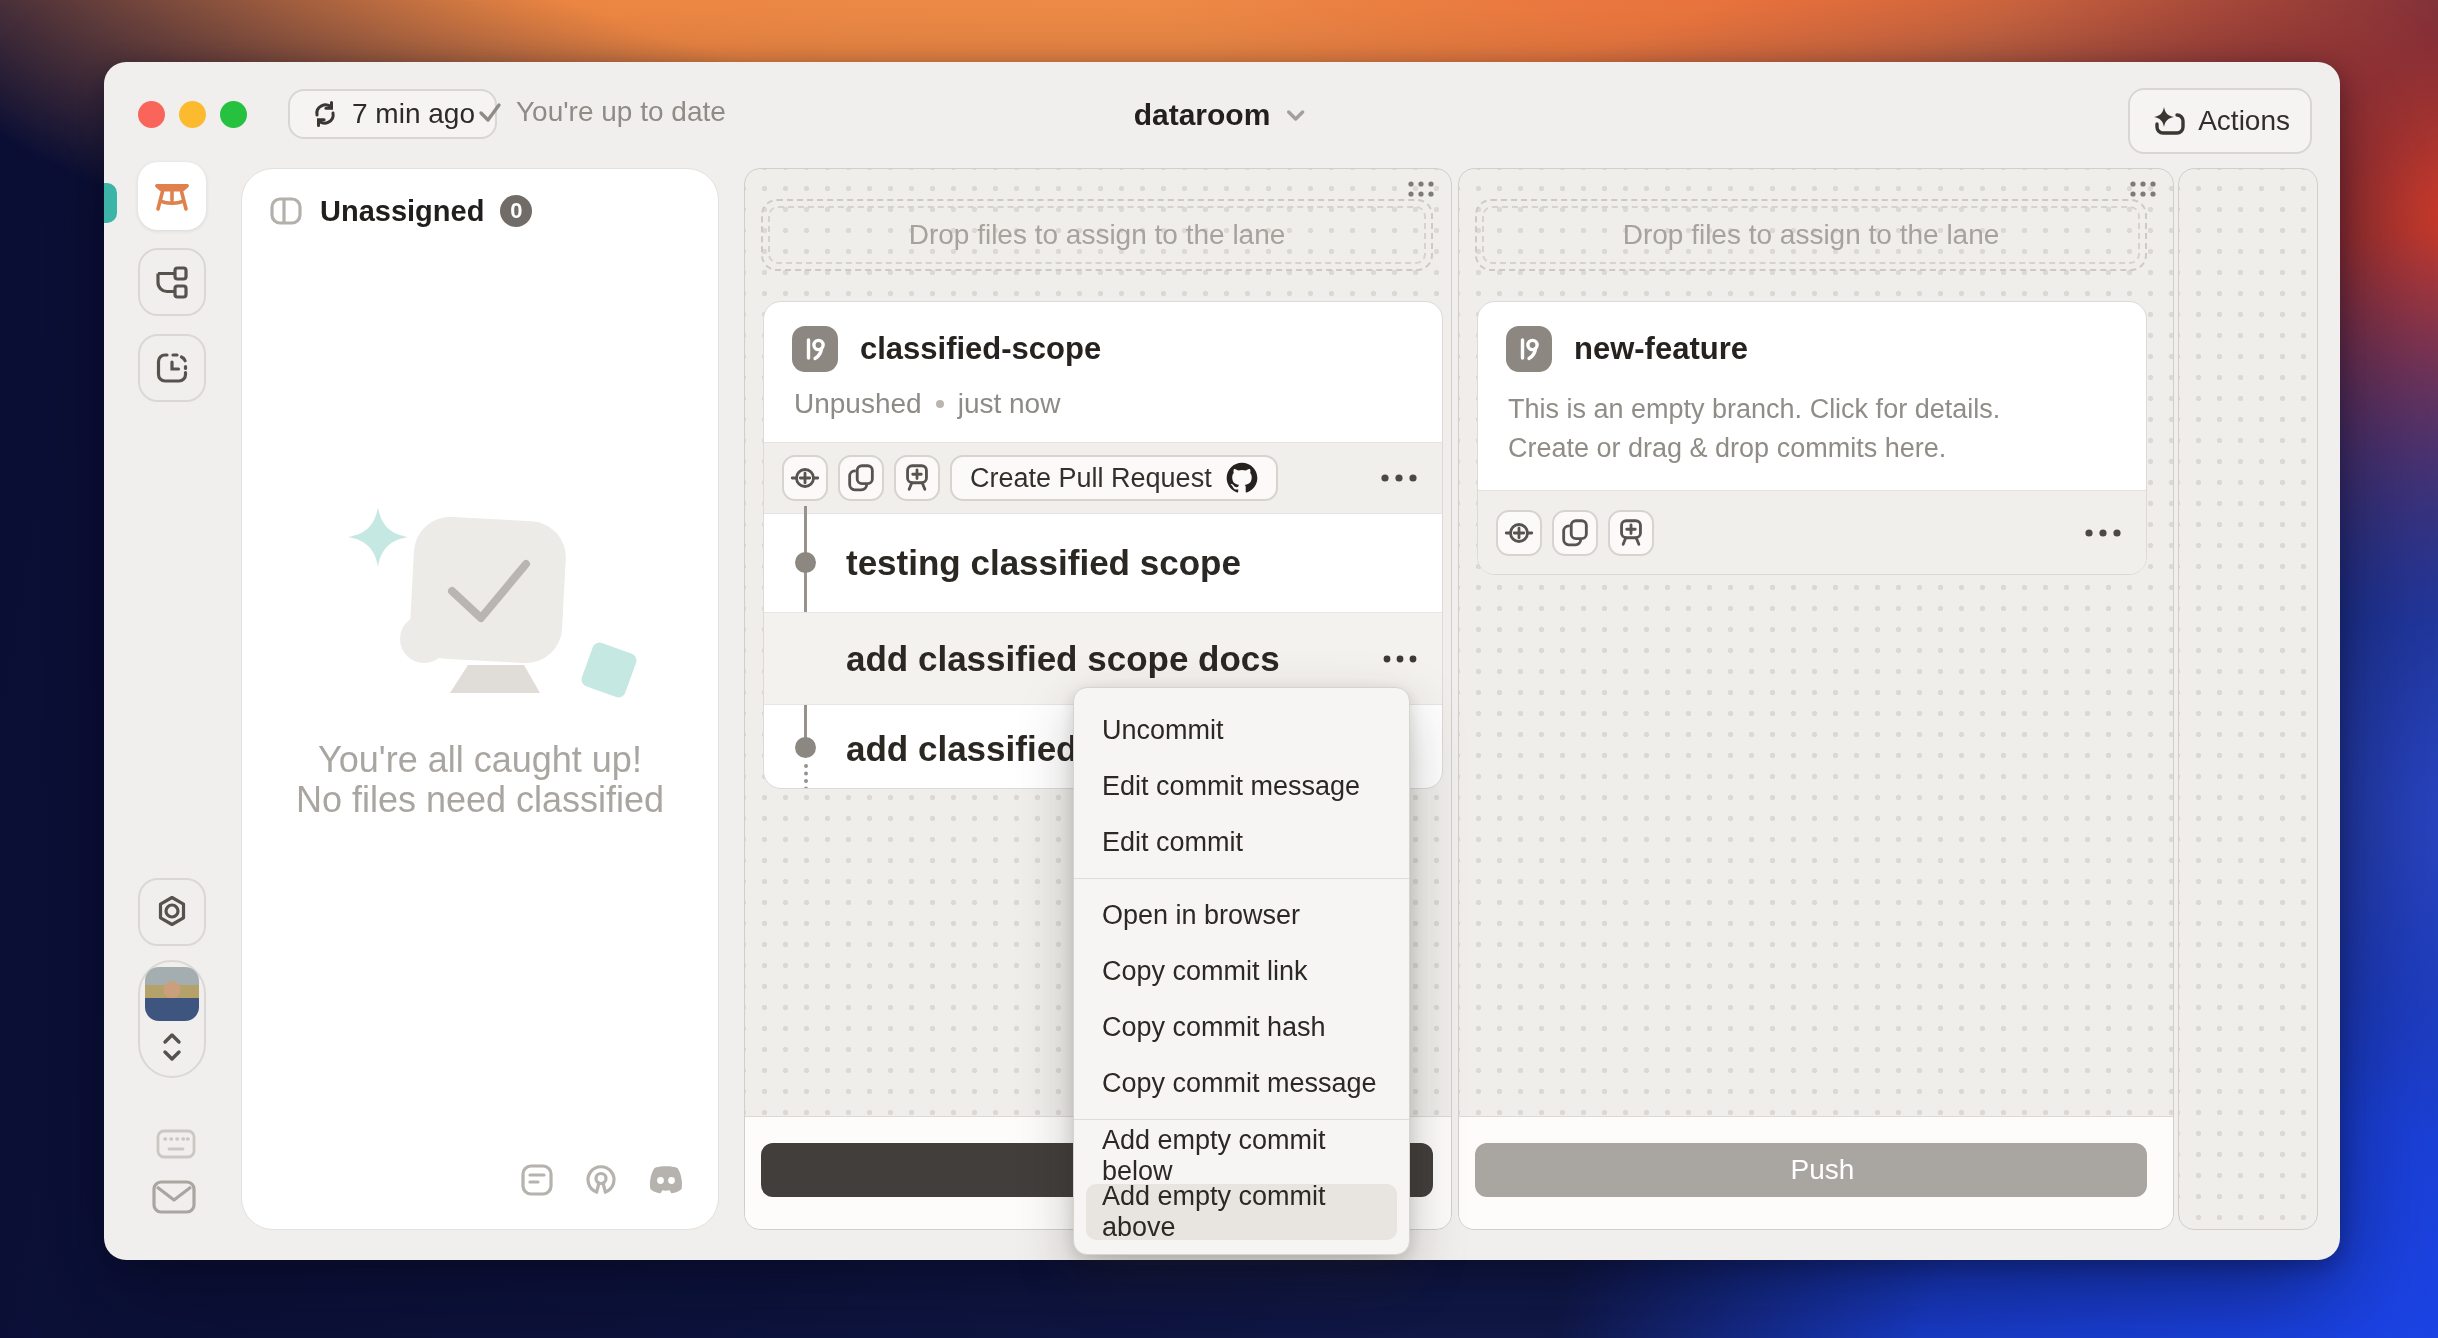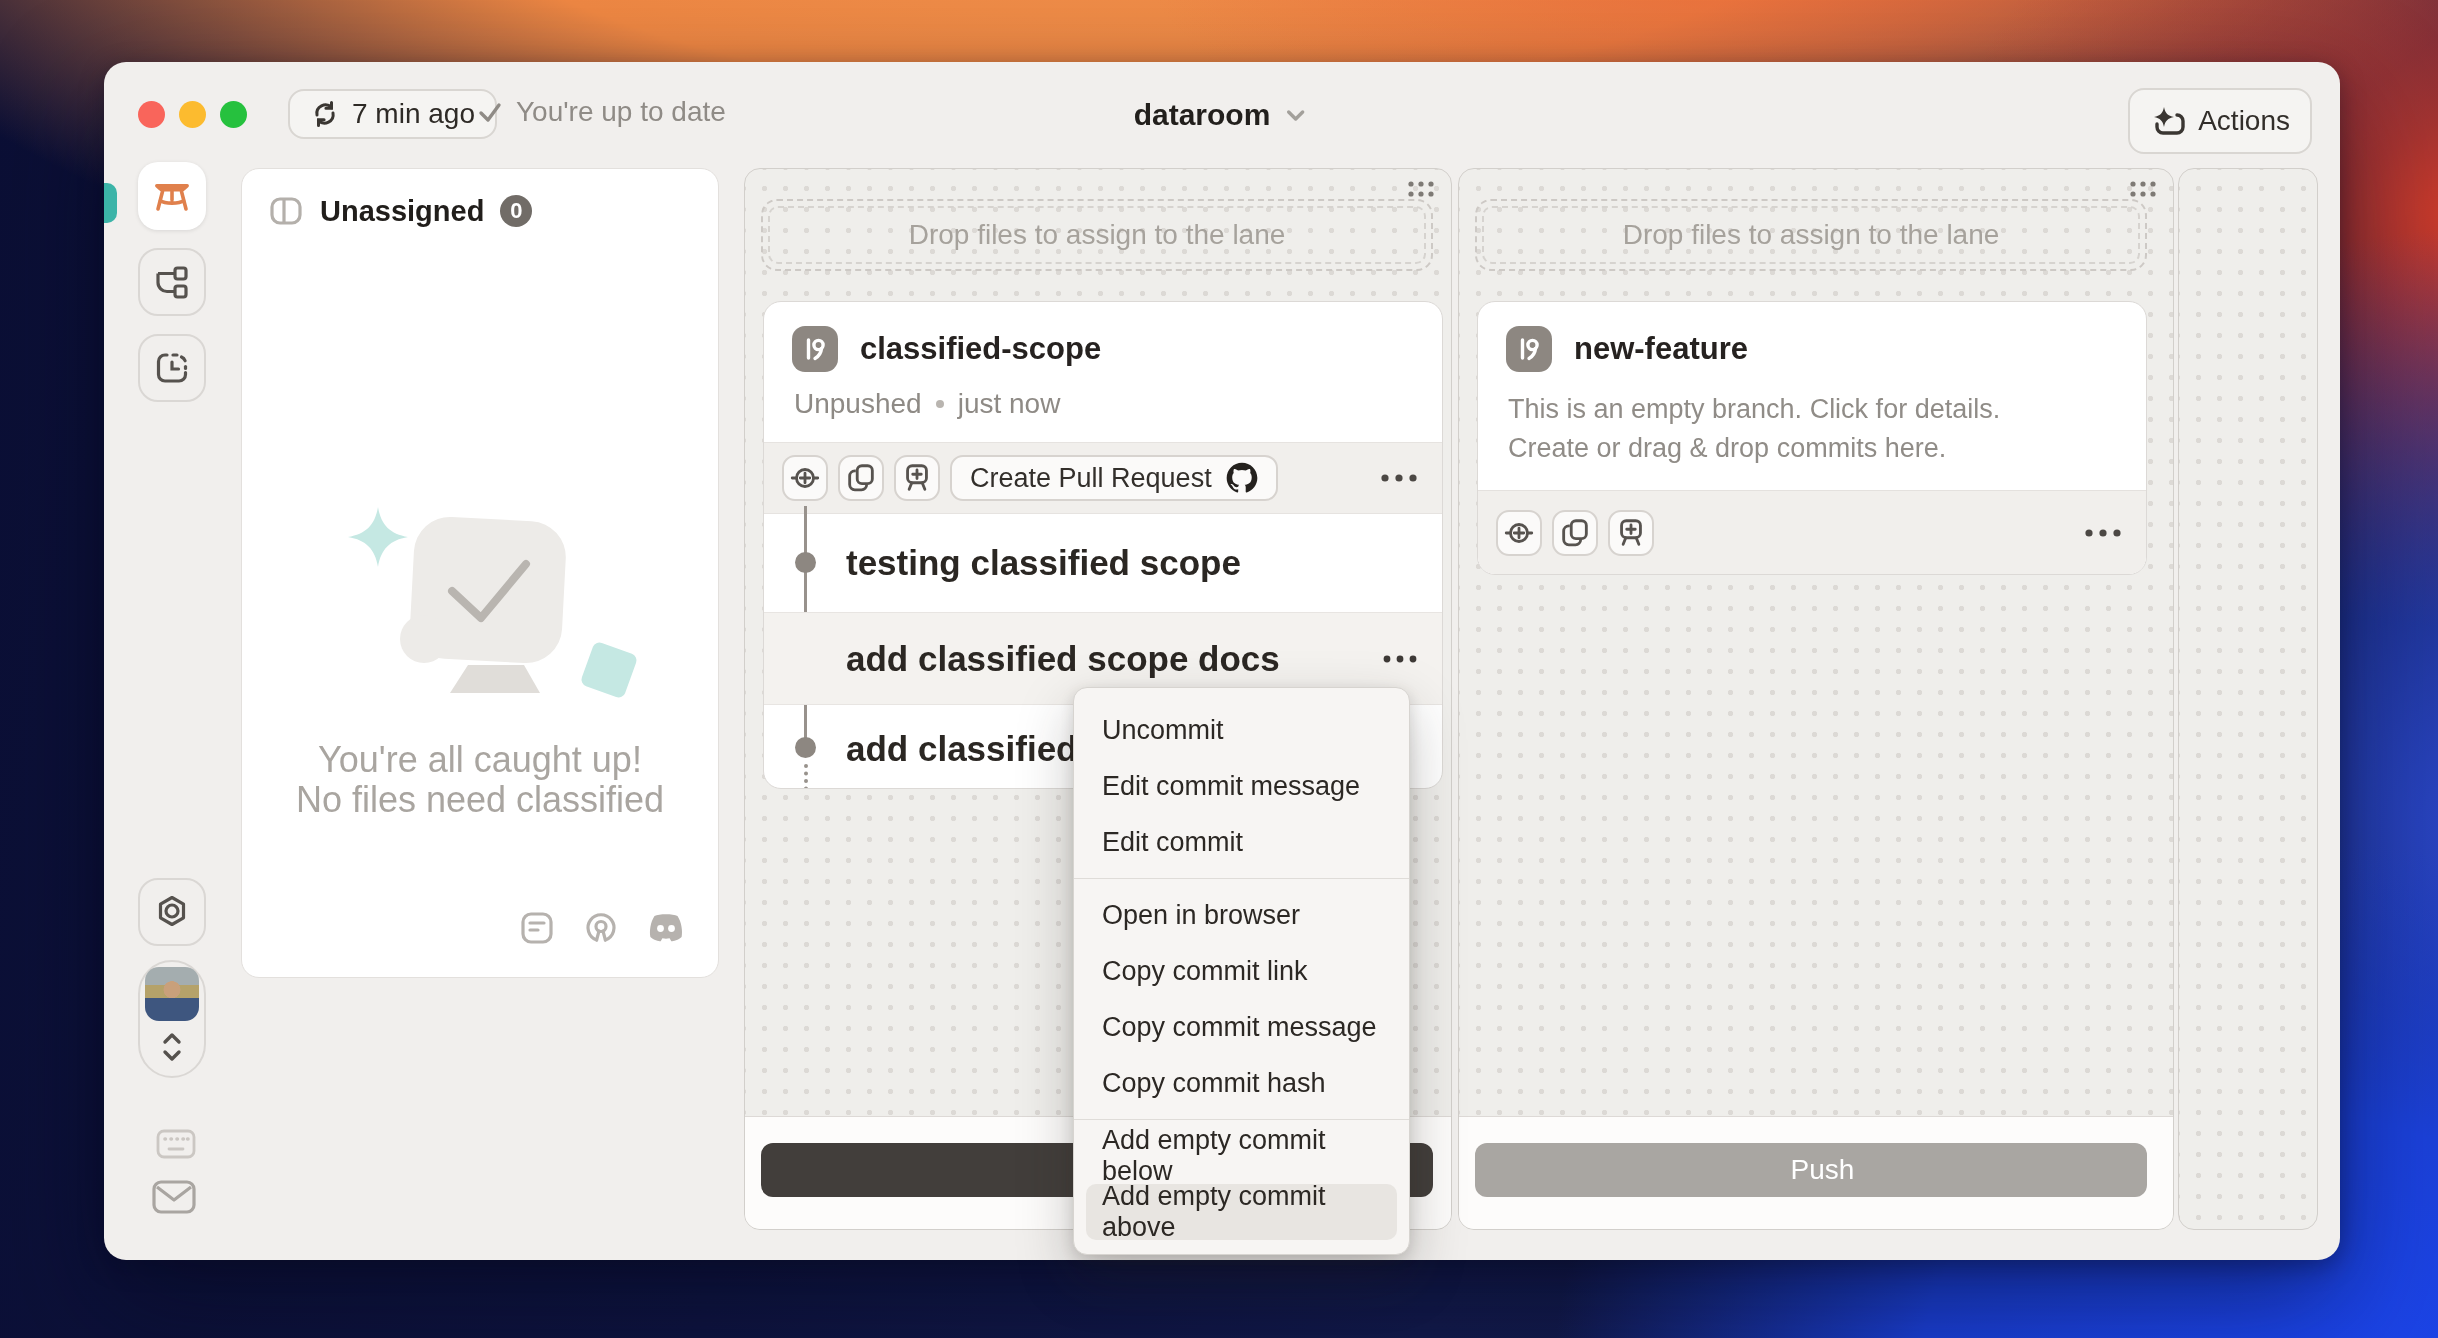--- a/index.html
+++ b/index.html
@@ -35,22 +35,22 @@
   .teal-notch{position:absolute;left:0;top:121px;width:13px;height:40px;background:#3cb4a8;
     border-radius:0 10px 10px 0;}
   .avatar-pill{position:absolute;left:34px;top:898px;width:68px;height:118px;border:2px solid #dad7d4;
     border-radius:34px;box-sizing:border-box;display:flex;flex-direction:column;align-items:center;padding-top:5px;}
   .avatar{width:54px;height:54px;border-radius:14px;
     background:
      radial-gradient(circle at 50% 42%, #c9a07b 0 20%, rgba(0,0,0,0) 21%),
      linear-gradient(180deg,#a4adaf 0 34%, #b5a26a 34% 58%, #3e567f 58% 100%);}
   .rail-icon{position:absolute;}
   
-  .panel{position:absolute;left:137px;top:106px;width:478px;height:810px;background:#fff;
-    border:1px solid #e3e0dd;border-radius:18px;box-sizing:border-box;}
+  .panel{position:absolute;left:137px;top:106px;width:478px;height:1062px;background:#fff;
+    border:1px solid #e3e0dd;border-radius:32px;box-sizing:border-box;}
   .panel-head{position:absolute;left:26px;top:24px;display:flex;align-items:center;gap:16px;}
   .panel-title{font-size:29px;font-weight:bold;color:#211e1b;}
   .count-badge{width:32px;height:32px;border-radius:50%;background:#716c67;color:#fff;font-size:22px;
     font-weight:bold;display:flex;align-items:center;justify-content:center;}
   .empty-illu{position:absolute;left:50%;top:330px;transform:translateX(-50%);}
   .empty-l1,.empty-l2{position:absolute;width:100%;text-align:center;font-size:36px;color:#a9a5a0;}
   .empty-l1{top:570px;} .empty-l2{top:610px;}
   .panel-foot{position:absolute;right:32px;bottom:30px;display:flex;gap:26px;align-items:center;}
   
   .lanes{position:absolute;left:633px;top:106px;right:22px;bottom:30px;}
@@ -453,19 +453,19 @@
     </div>
   </div>
 
   <div class="ctx-menu">
     <div class="ctx-item">Uncommit</div>
     <div class="ctx-item">Edit commit message</div>
     <div class="ctx-item">Edit commit</div>
     <div class="ctx-div"></div>
     <div class="ctx-item">Open in browser</div>
     <div class="ctx-item">Copy commit link</div>
+    <div class="ctx-item">Copy commit hash</div>
     <div class="ctx-item">Copy commit message</div>
-    <div class="ctx-item">Copy commit hash</div>
     <div class="ctx-div"></div>
     <div class="ctx-item">Add empty commit below</div>
     <div class="ctx-item ctx-sel">Add empty commit above</div>
   </div>
 </div>
 
 </body></html>

